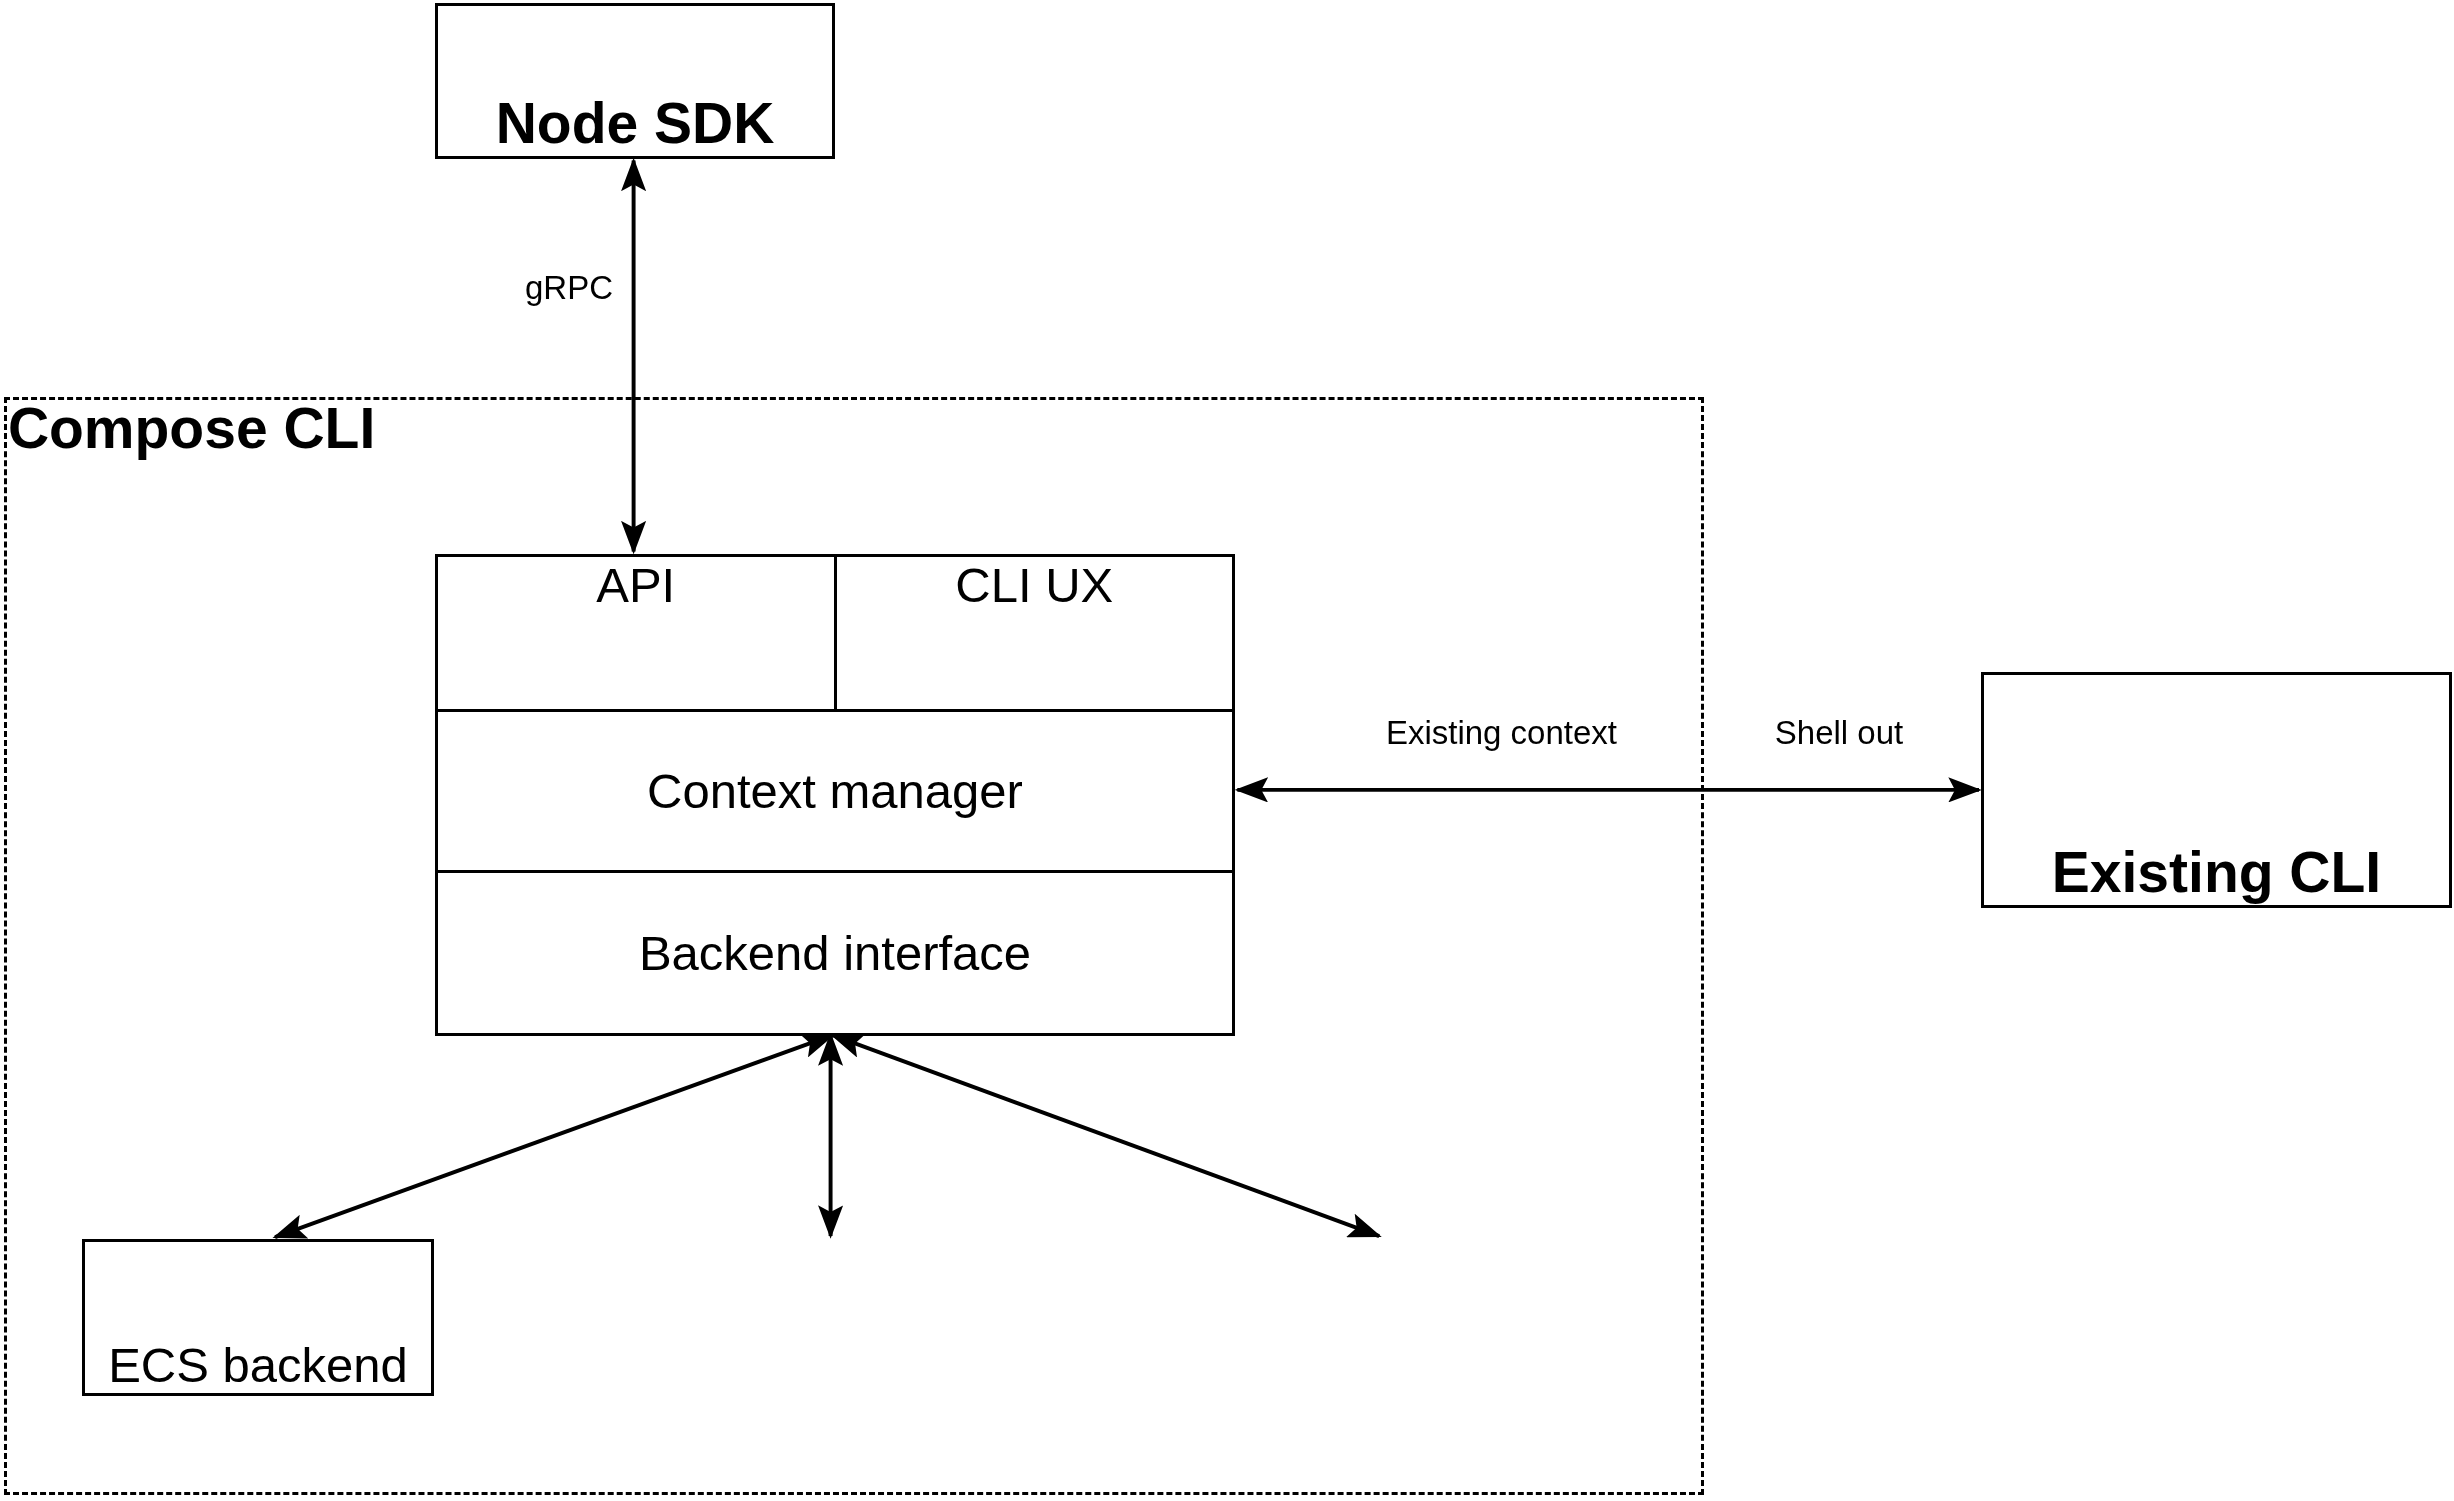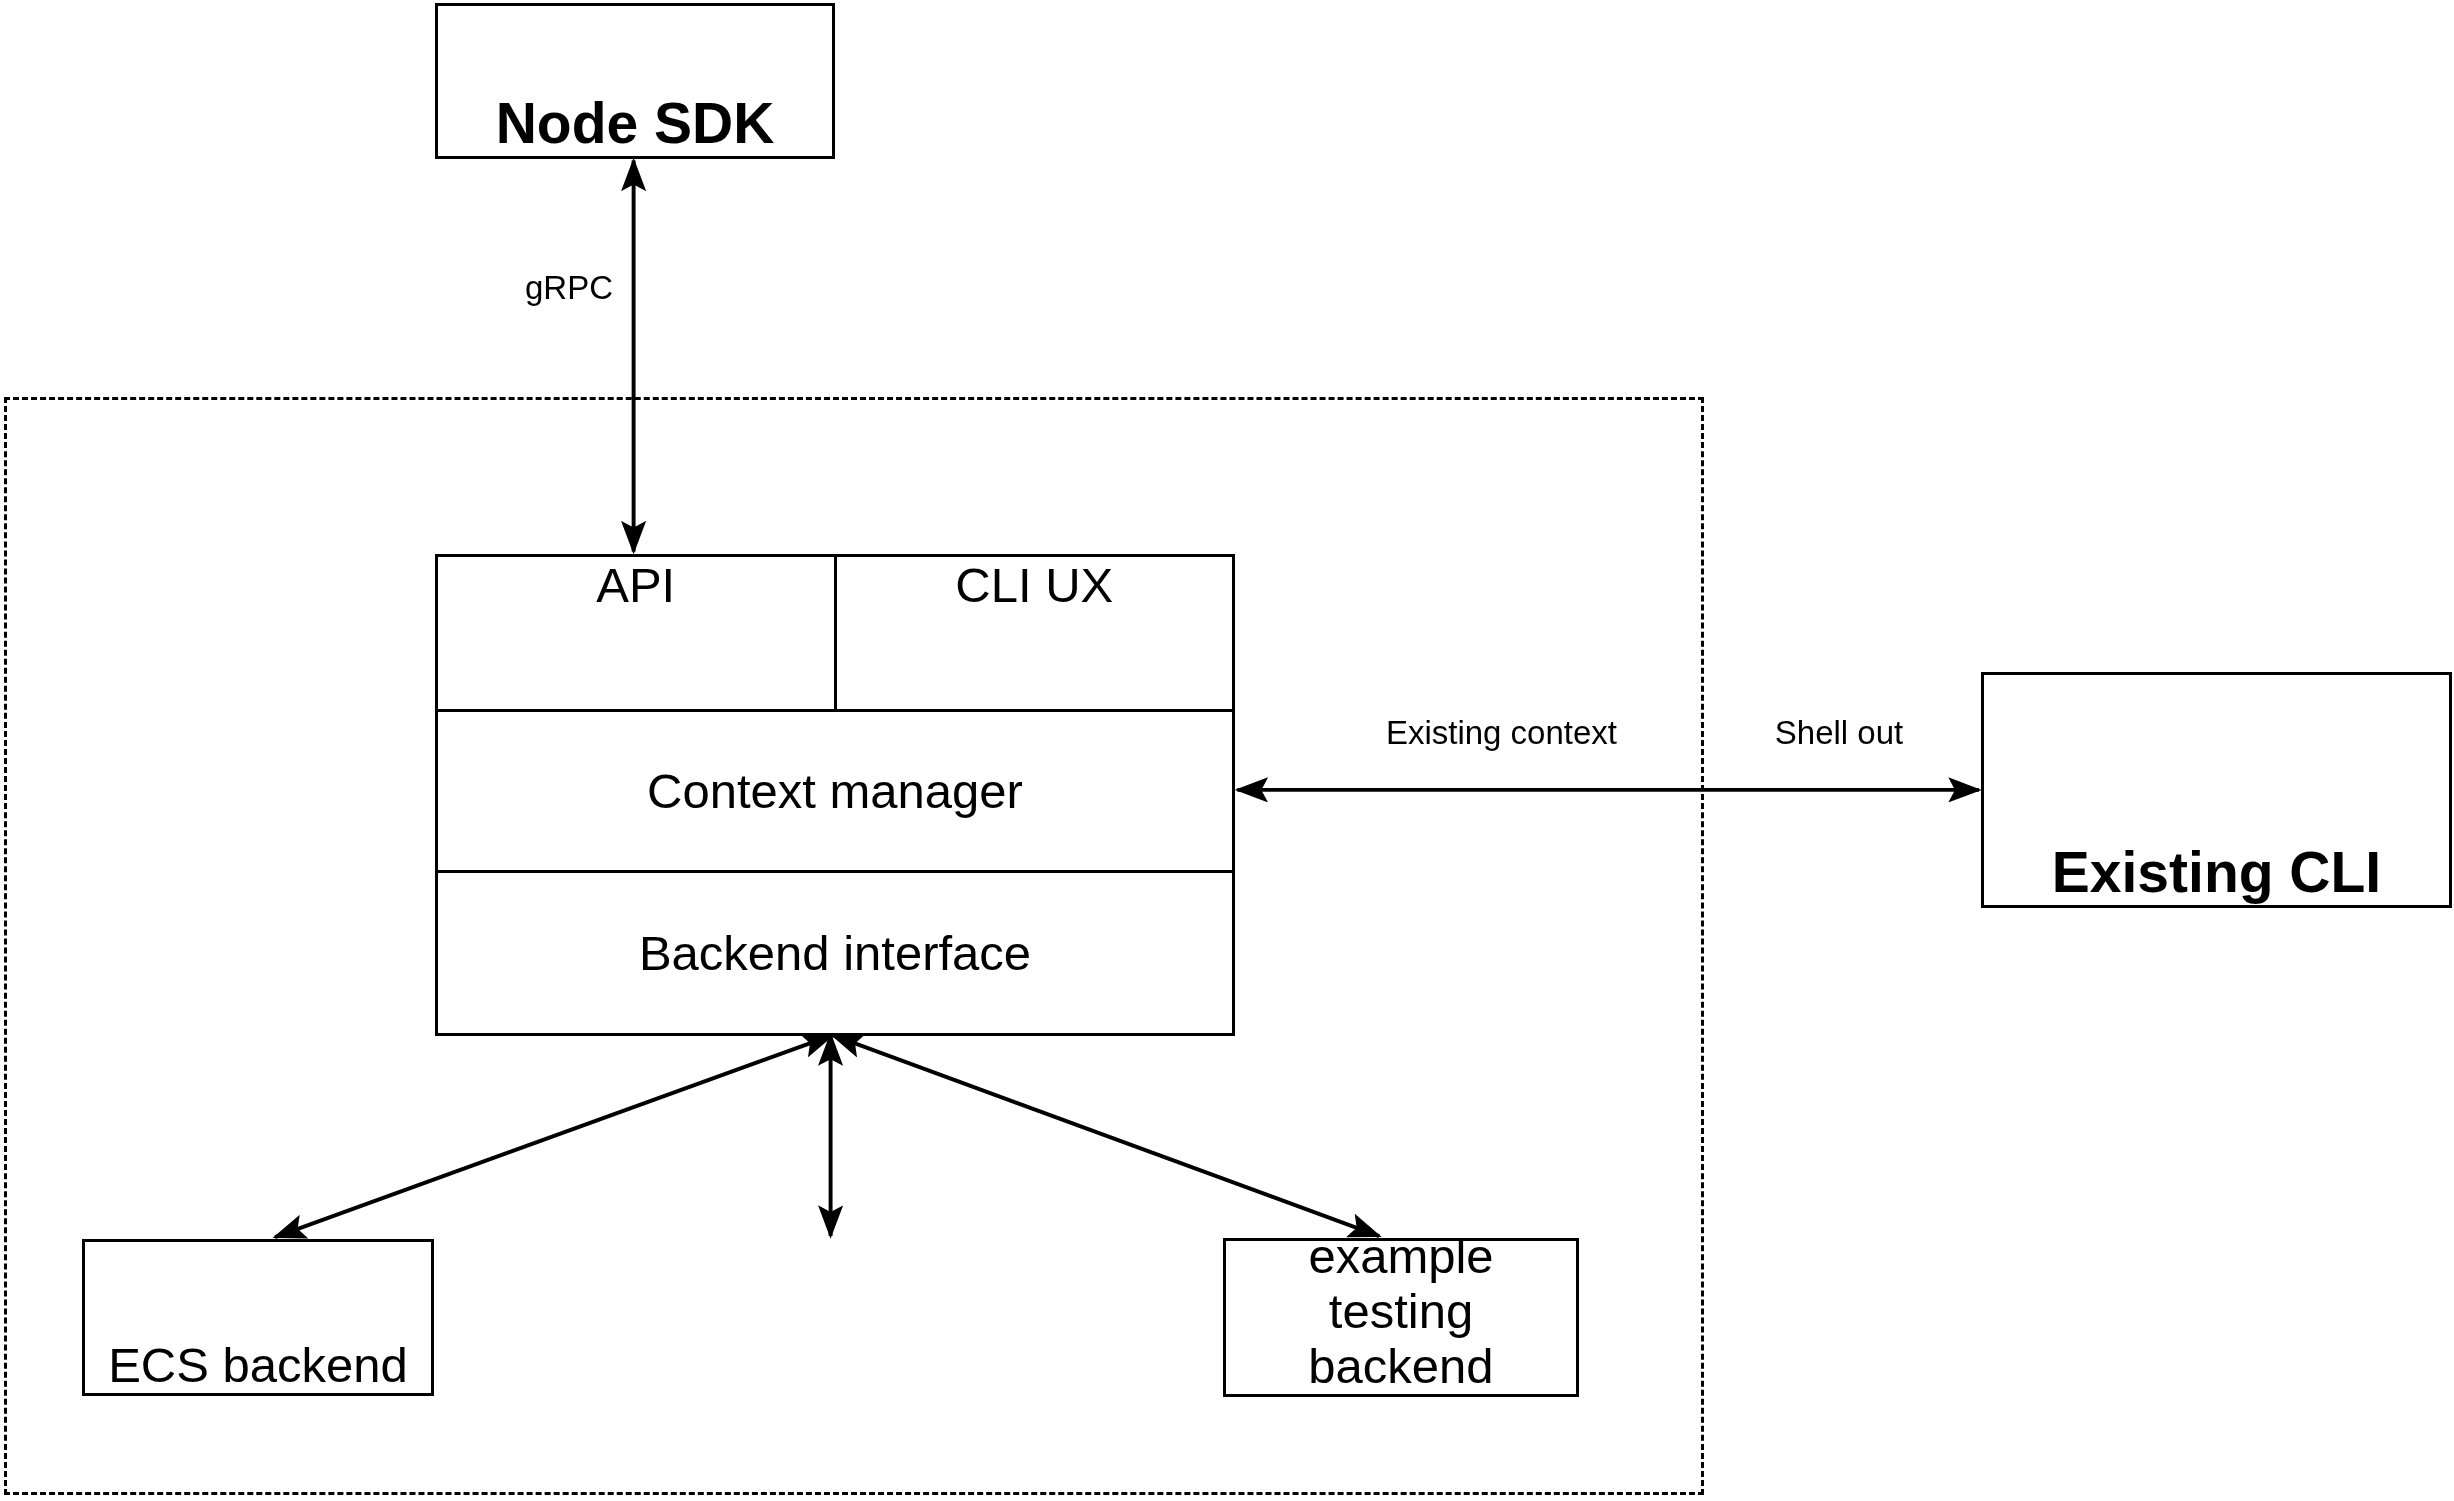--- a/index.html
+++ b/index.html
@@ -76,20 +76,21 @@
 
   #edges-svg { position: absolute; left: 0; top: 0; width: 2455px; height: 1501px; pointer-events: none; }
   .edge-line { stroke: #000000; stroke-width: 4; fill: none; }
 </style>
 </head>
 <body>
 
 <div id="canvas">
 
   <div id="compose-cli"></div>
+  <div id="compose-cli-label">Compose CLI</div>
 
   <svg id="edges-svg" viewBox="0 0 2492 1524" xmlns="http://www.w3.org/2000/svg">
     <defs>
       <marker id="arrow" viewBox="0 0 12 9" refX="11" refY="4.5" markerWidth="34" markerHeight="25.5" markerUnits="userSpaceOnUse" orient="auto-start-reverse">
         <path d="M0,0 L12,4.5 L0,9 L2.4,4.5 Z" fill="#000000"></path>
       </marker>
     </defs>
     <line class="edge-line" x1="643" y1="163" x2="643" y2="560" marker-start="url(#arrow)" marker-end="url(#arrow)"></line>
     <line class="edge-line" x1="1256" y1="802" x2="2009" y2="802" marker-start="url(#arrow)" marker-end="url(#arrow)"></line>
     <line class="edge-line" x1="845" y1="1051" x2="279" y2="1256" marker-start="url(#arrow)" marker-end="url(#arrow)"></line>
@@ -124,18 +125,15 @@
 
   <div id="existing-cli" class="node bold">
     <span>Existing CLI</span>
   </div>
 
   <div id="ecs-backend" class="node">
     <span>ECS backend</span>
   </div>
 
 
-  <div id="example-backend" class="node">
-    <span>example testing backend</span>
-  </div>
 
 </div>
 
 
 </body></html>

